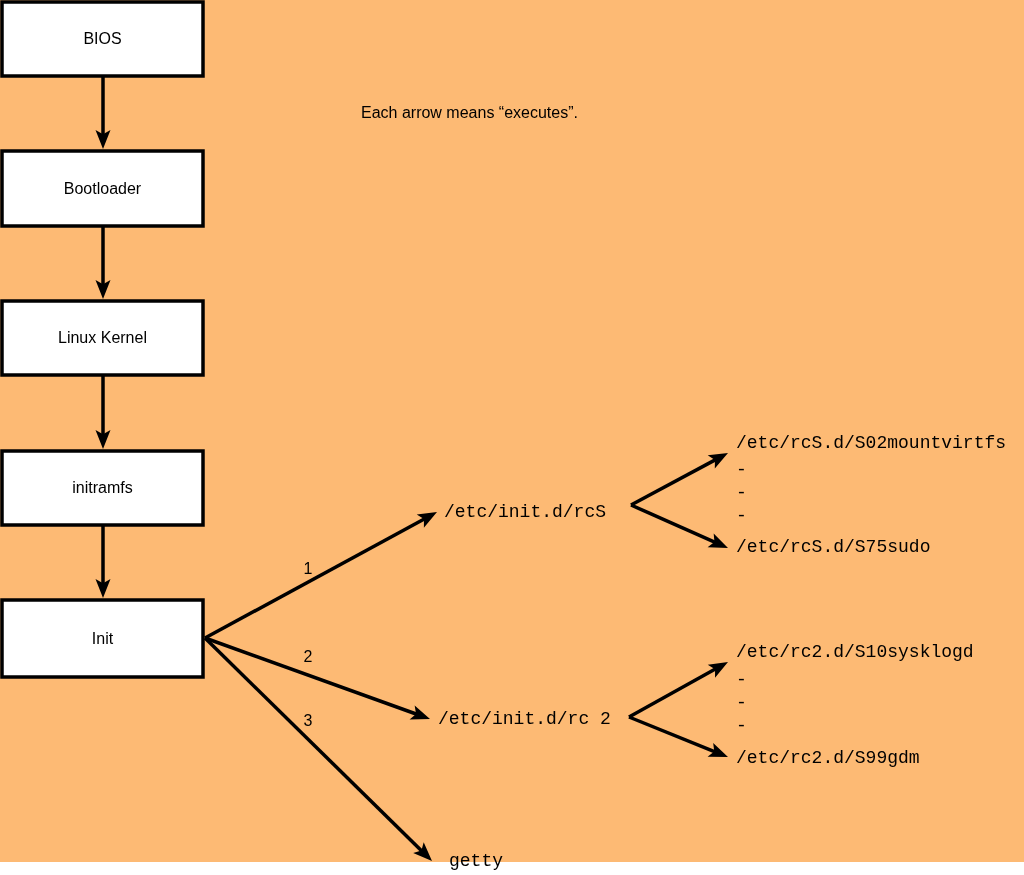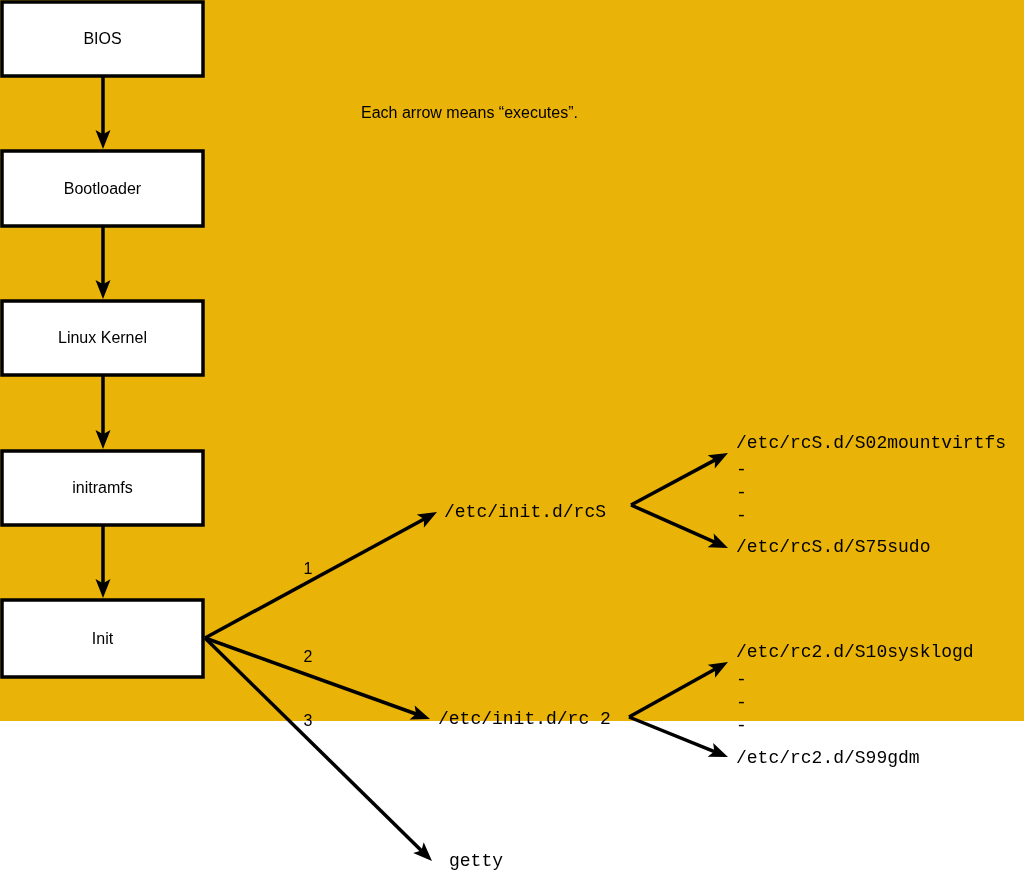--- a/index.html
+++ b/index.html
@@ -9,22 +9,22 @@
   }
   body {
     width: 1024px;
     height: 875px;
     font-family: "Liberation Sans", sans-serif;
     overflow: hidden;
   }
   #diagram-root {
     position: relative;
     width: 1024px;
-    height: 721px;
-    background: #eab308;
+    height: 862px;
+    background: #fdba74;
   }
   svg#boot-diagram {
     display: block;
     width: 1024px;
     height: 875px;
   }
   .box-rect {
     fill: #ffffff;
     stroke: #000000;
     stroke-width: 3.5;

